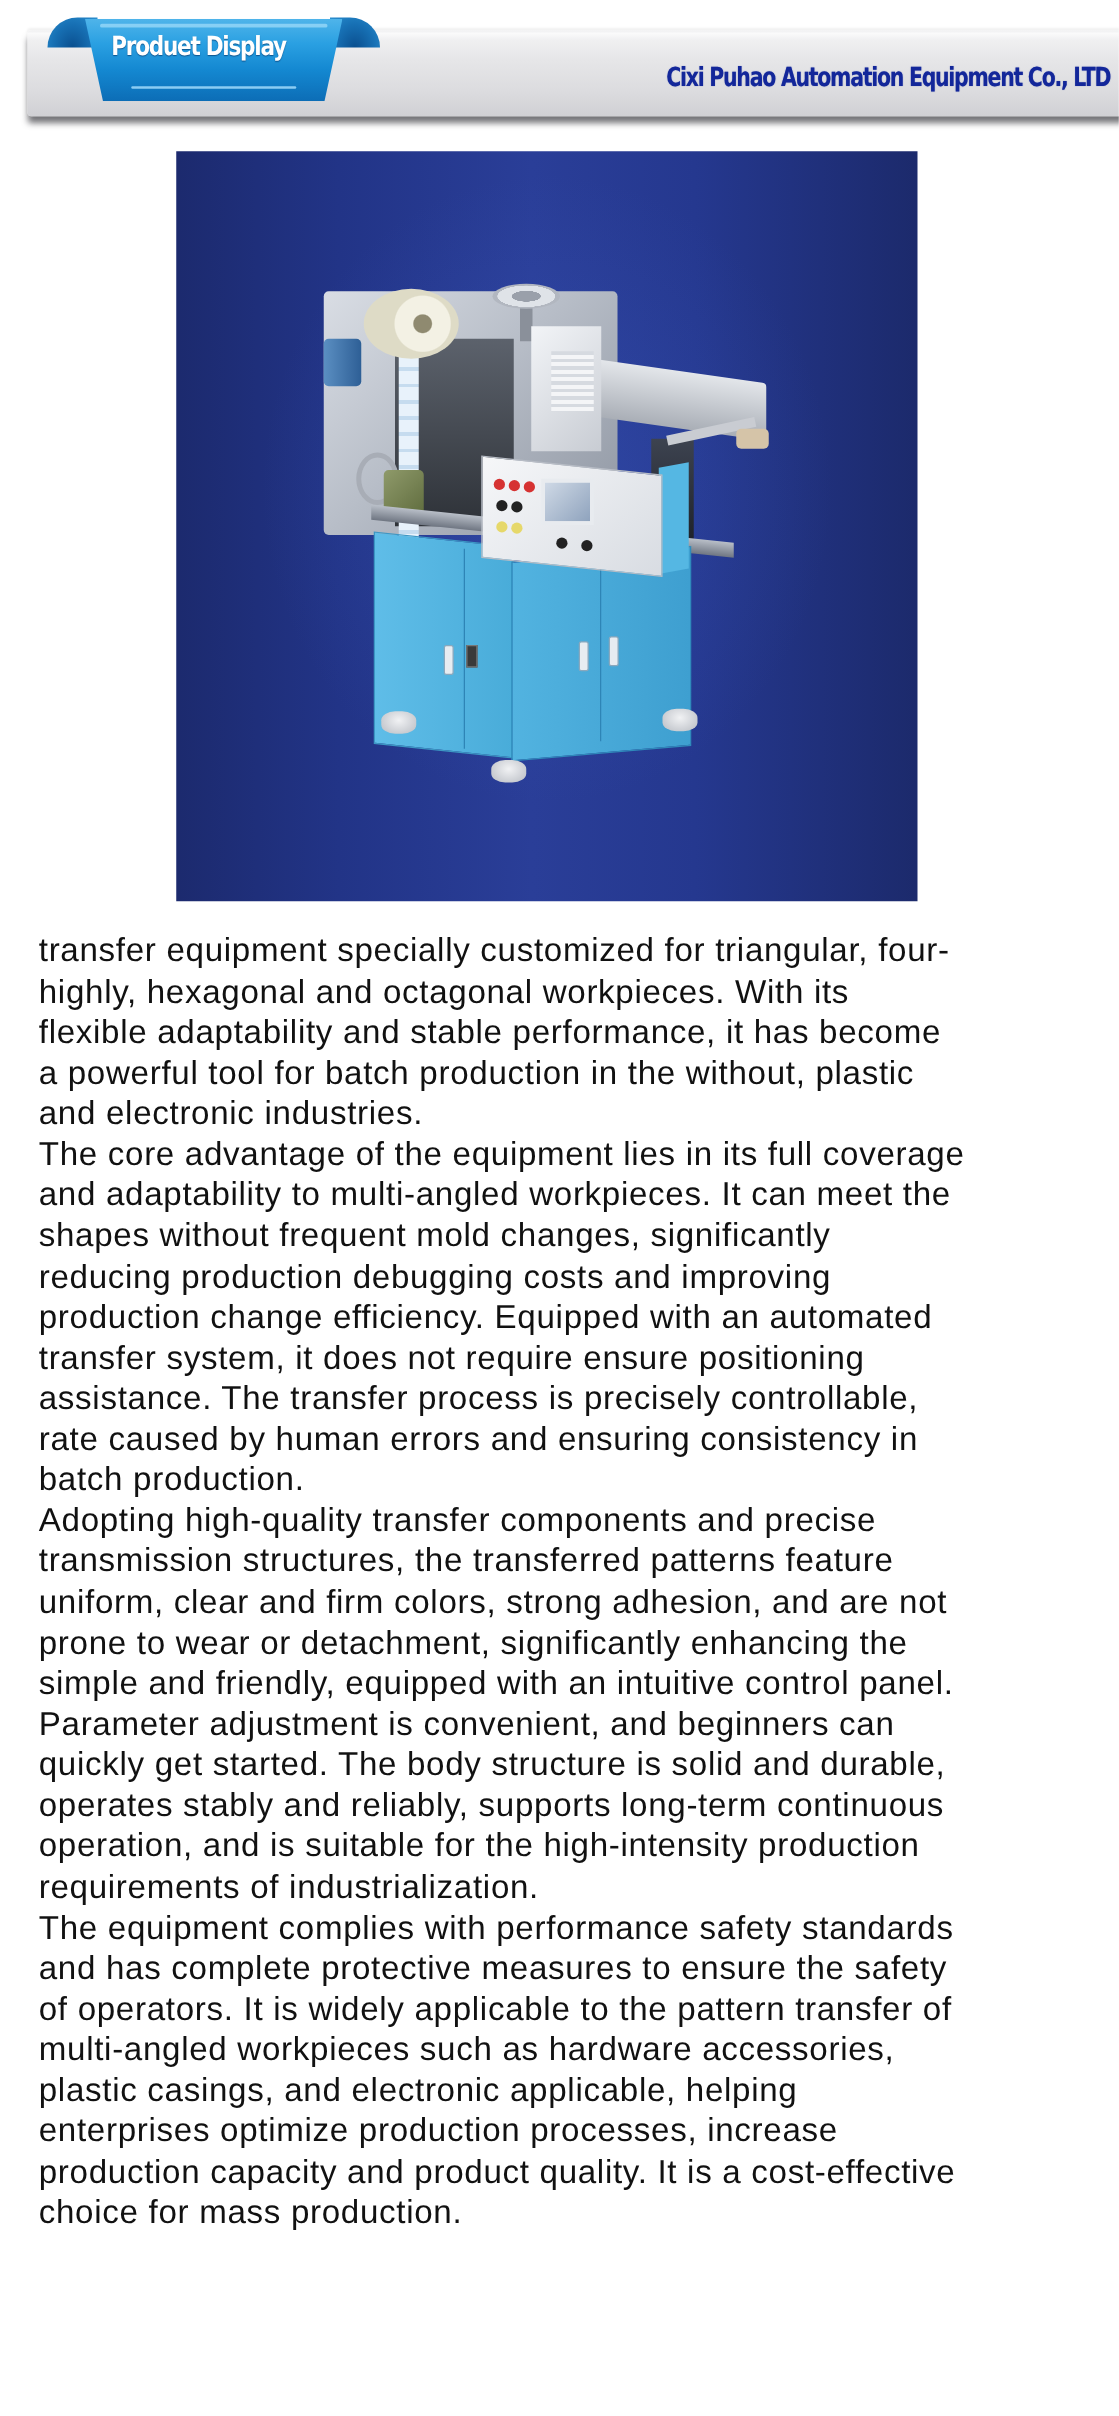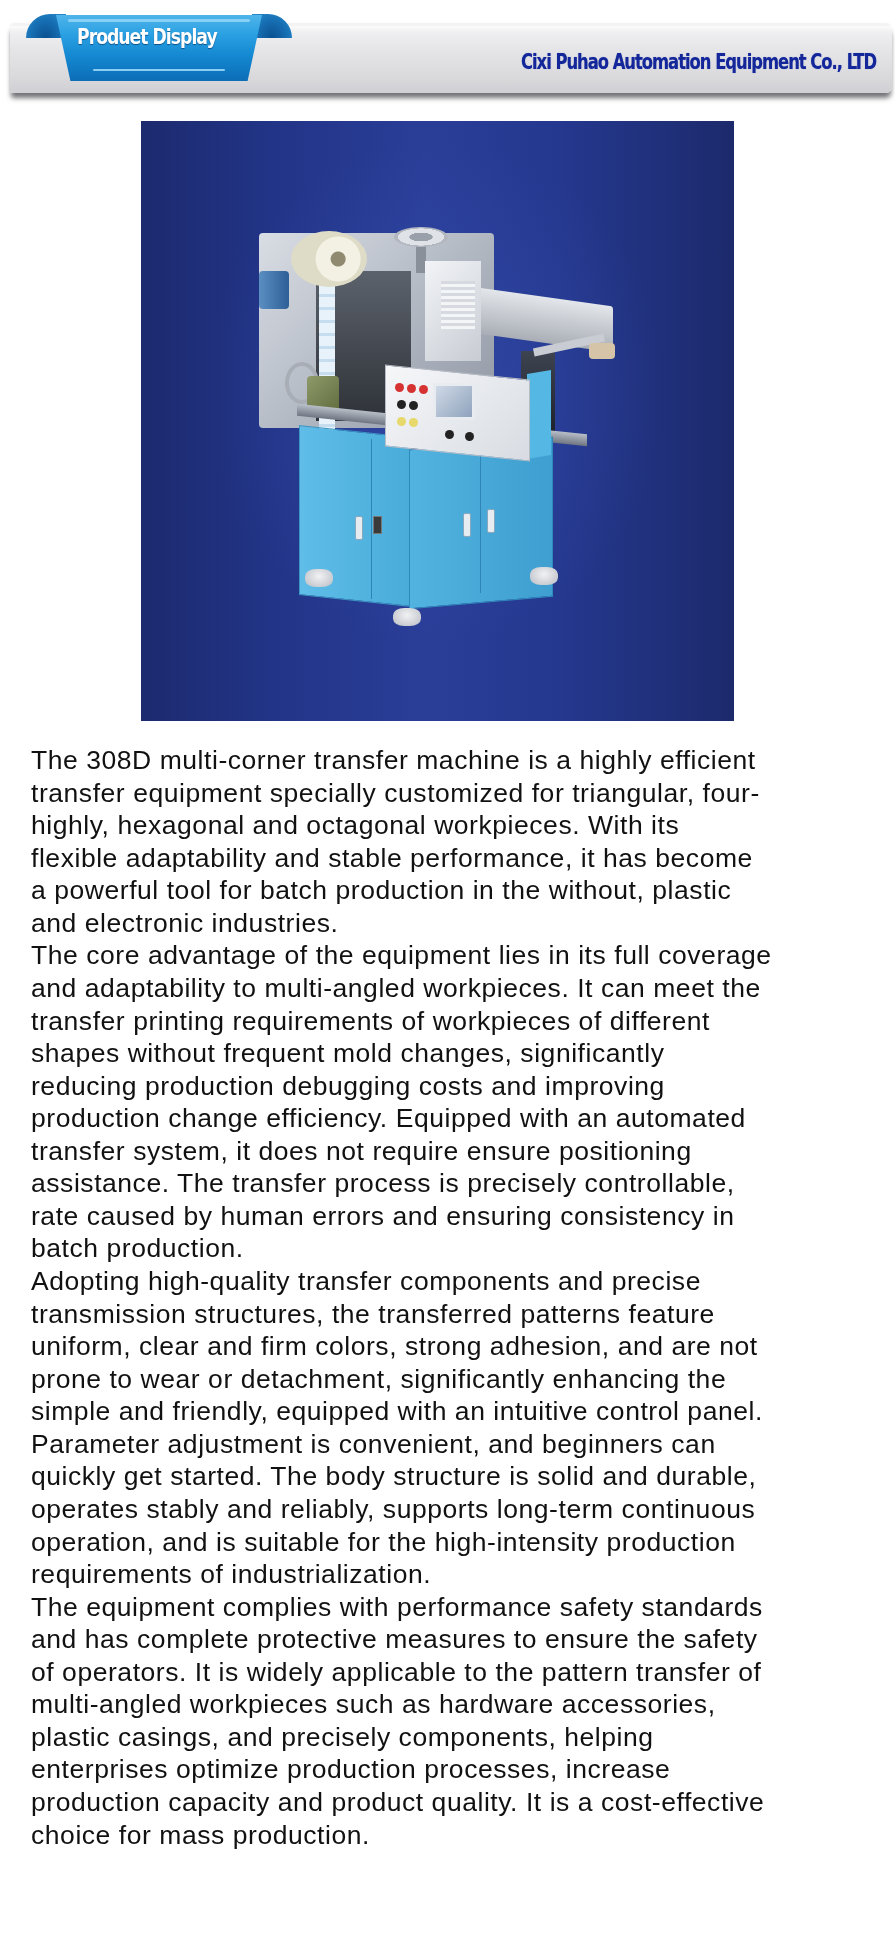--- a/index.html
+++ b/index.html
@@ -1,19 +1,19 @@
 <!DOCTYPE html>
 <html><head>
 <meta charset="utf-8">
 <style>
   html, body { margin: 0; padding: 0; background: #ffffff; }
   body { width: 895px; height: 1933px; position: relative; overflow: hidden; font-family: "Liberation Sans", sans-serif; }
 
   
-  .header { position: absolute; left: 4px; top: 0; width: 710px; height: 110px; }
+  .header { position: absolute; left: 16px; top: 0; width: 710px; height: 110px; }
   .header-bar {
     position: absolute; left: 6px; top: 24px; width: 882px; height: 69px;
     background: linear-gradient(to bottom, #f4f4f5 0%, #e6e6e8 35%, #dcdcdf 70%, #d0d0d4 100%);
     border-radius: 3px 6px 6px 3px;
     box-shadow: 0 6px 5px -1px rgba(70,70,75,0.75), 0 -1px 2px rgba(0,0,0,0.06);
   }
   .header-bar::after {
     content: ""; position: absolute; left: 0; right: 0; top: 2px; height: 6px;
     background: linear-gradient(to bottom, rgba(255,255,255,0.7), rgba(255,255,255,0));
   }
@@ -152,31 +152,29 @@
   <div class="m m-btn black" style="left:304px;top:309px;"></div>
   <div class="m m-btn black" style="left:324px;top:311px;"></div>
 
   <div class="m m-foot" style="left:164px;top:448px;"></div>
   <div class="m m-foot" style="left:252px;top:487px;"></div>
   <div class="m m-foot" style="left:389px;top:446px;"></div>
 </div>
 
 <div id="description" style="position:absolute; left:31px; top:744px; width:850px; font-family:'Liberation Sans', sans-serif; font-size:26.5px; line-height:32.57px; letter-spacing:0.55px; color:#111111; white-space:nowrap;">
   <div>
-    <div>The 308D multi-corner transfer machine is a highly efficient</div>
     <div>transfer equipment specially customized for triangular, four-</div>
     <div>highly, hexagonal and octagonal workpieces. With its</div>
     <div>flexible adaptability and stable performance, it has become</div>
     <div>a powerful tool for batch production in the without, plastic</div>
     <div>and electronic industries.</div>
   </div>
   <div>
     <div>The core advantage of the equipment lies in its full coverage</div>
     <div>and adaptability to multi-angled workpieces. It can meet the</div>
-    <div>transfer printing requirements of workpieces of different</div>
     <div>shapes without frequent mold changes, significantly</div>
     <div>reducing production debugging costs and improving</div>
     <div>production change efficiency. Equipped with an automated</div>
     <div>transfer system, it does not require ensure positioning</div>
     <div>assistance. The transfer process is precisely controllable,</div>
     <div>rate caused by human errors and ensuring consistency in</div>
     <div>batch production.</div>
   </div>
   <div>
     <div>Adopting high-quality transfer components and precise</div>
@@ -188,18 +186,18 @@
     <div>quickly get started. The body structure is solid and durable,</div>
     <div>operates stably and reliably, supports long-term continuous</div>
     <div>operation, and is suitable for the high-intensity production</div>
     <div>requirements of industrialization.</div>
   </div>
   <div>
     <div>The equipment complies with performance safety standards</div>
     <div>and has complete protective measures to ensure the safety</div>
     <div>of operators. It is widely applicable to the pattern transfer of</div>
     <div>multi-angled workpieces such as hardware accessories,</div>
-    <div>plastic casings, and precisely components, helping</div>
+    <div>plastic casings, and electronic applicable, helping</div>
     <div>enterprises optimize production processes, increase</div>
     <div>production capacity and product quality. It is a cost-effective</div>
     <div>choice for mass production.</div>
   </div>
 </div>
 
 </body></html>

